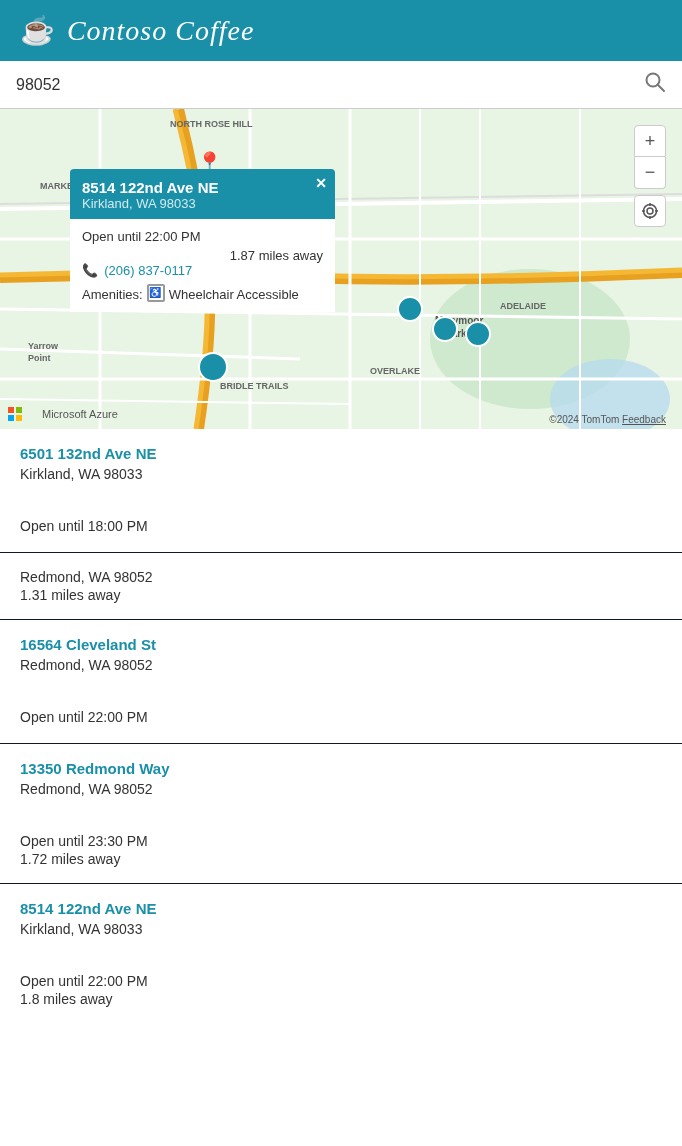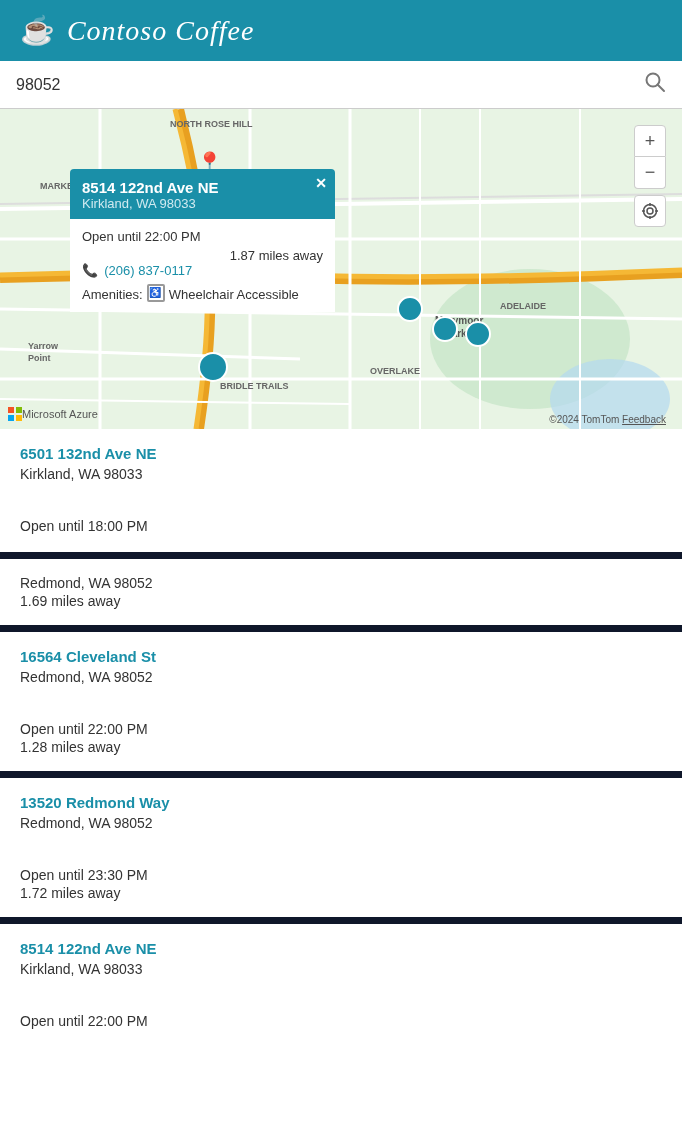--- a/index.html
+++ b/index.html
@@ -182,21 +182,21 @@
     }
     .map-attribution a { color: #555; }
 
     
     .ms-badge {
       position: absolute;
       bottom: 8px;
       left: 8px;
       display: flex;
       align-items: center;
-      gap: 0;
+      gap: 20px;
       font-size: 11px;
       color: #555;
     }
     .ms-squares {
       display: grid;
       grid-template-columns: 1fr 1fr;
       gap: 1px;
       width: 14px;
       height: 14px;
     }
@@ -207,21 +207,21 @@
     .ms-sq.yellow { background: #ffba08; }
 
     
     .location-list {
       overflow-y: auto;
       max-height: 600px;
       position: relative;
     }
     .location-item {
       padding: 16px 20px;
-      border-bottom: 7px solid #0f172a;
+      border-bottom: 1px solid #0f172a;
     }
     .location-item:last-child { border-bottom: none; }
     .location-street {
       color: #1a8fa8;
       font-size: 15px;
       font-weight: bold;
       margin-bottom: 4px;
       cursor: pointer;
     }
     .location-city {
@@ -373,30 +373,29 @@
 </div>
 
 <div class="location-list" id="location-list">
 <div class="location-item">
       <div class="location-street">6501 132nd Ave NE</div>
       <div class="location-city">Kirkland, WA 98033</div>
       <div class="location-hours">Open until 18:00 PM</div>
     </div>
     <div class="location-item">
       <div class="location-city">Redmond, WA 98052</div>
-      <div class="location-distance">1.69 miles away</div>
+      <div class="location-distance">1.31 miles away</div>
     </div>
     <div class="location-item">
       <div class="location-street">16564 Cleveland St</div>
       <div class="location-city">Redmond, WA 98052</div>
       <div class="location-hours">Open until 22:00 PM</div>
-      <div class="location-distance">1.28 miles away</div>
     </div>
     <div class="location-item">
-      <div class="location-street">13520 Redmond Way</div>
+      <div class="location-street">13350 Redmond Way</div>
       <div class="location-city">Redmond, WA 98052</div>
       <div class="location-hours">Open until 23:30 PM</div>
       <div class="location-distance">1.72 miles away</div>
     </div>
     <div class="location-item">
       <div class="location-street">8514 122nd Ave NE</div>
       <div class="location-city">Kirkland, WA 98033</div>
       <div class="location-hours">Open until 22:00 PM</div>
       <div class="location-distance">1.8 miles away</div>
     </div>

